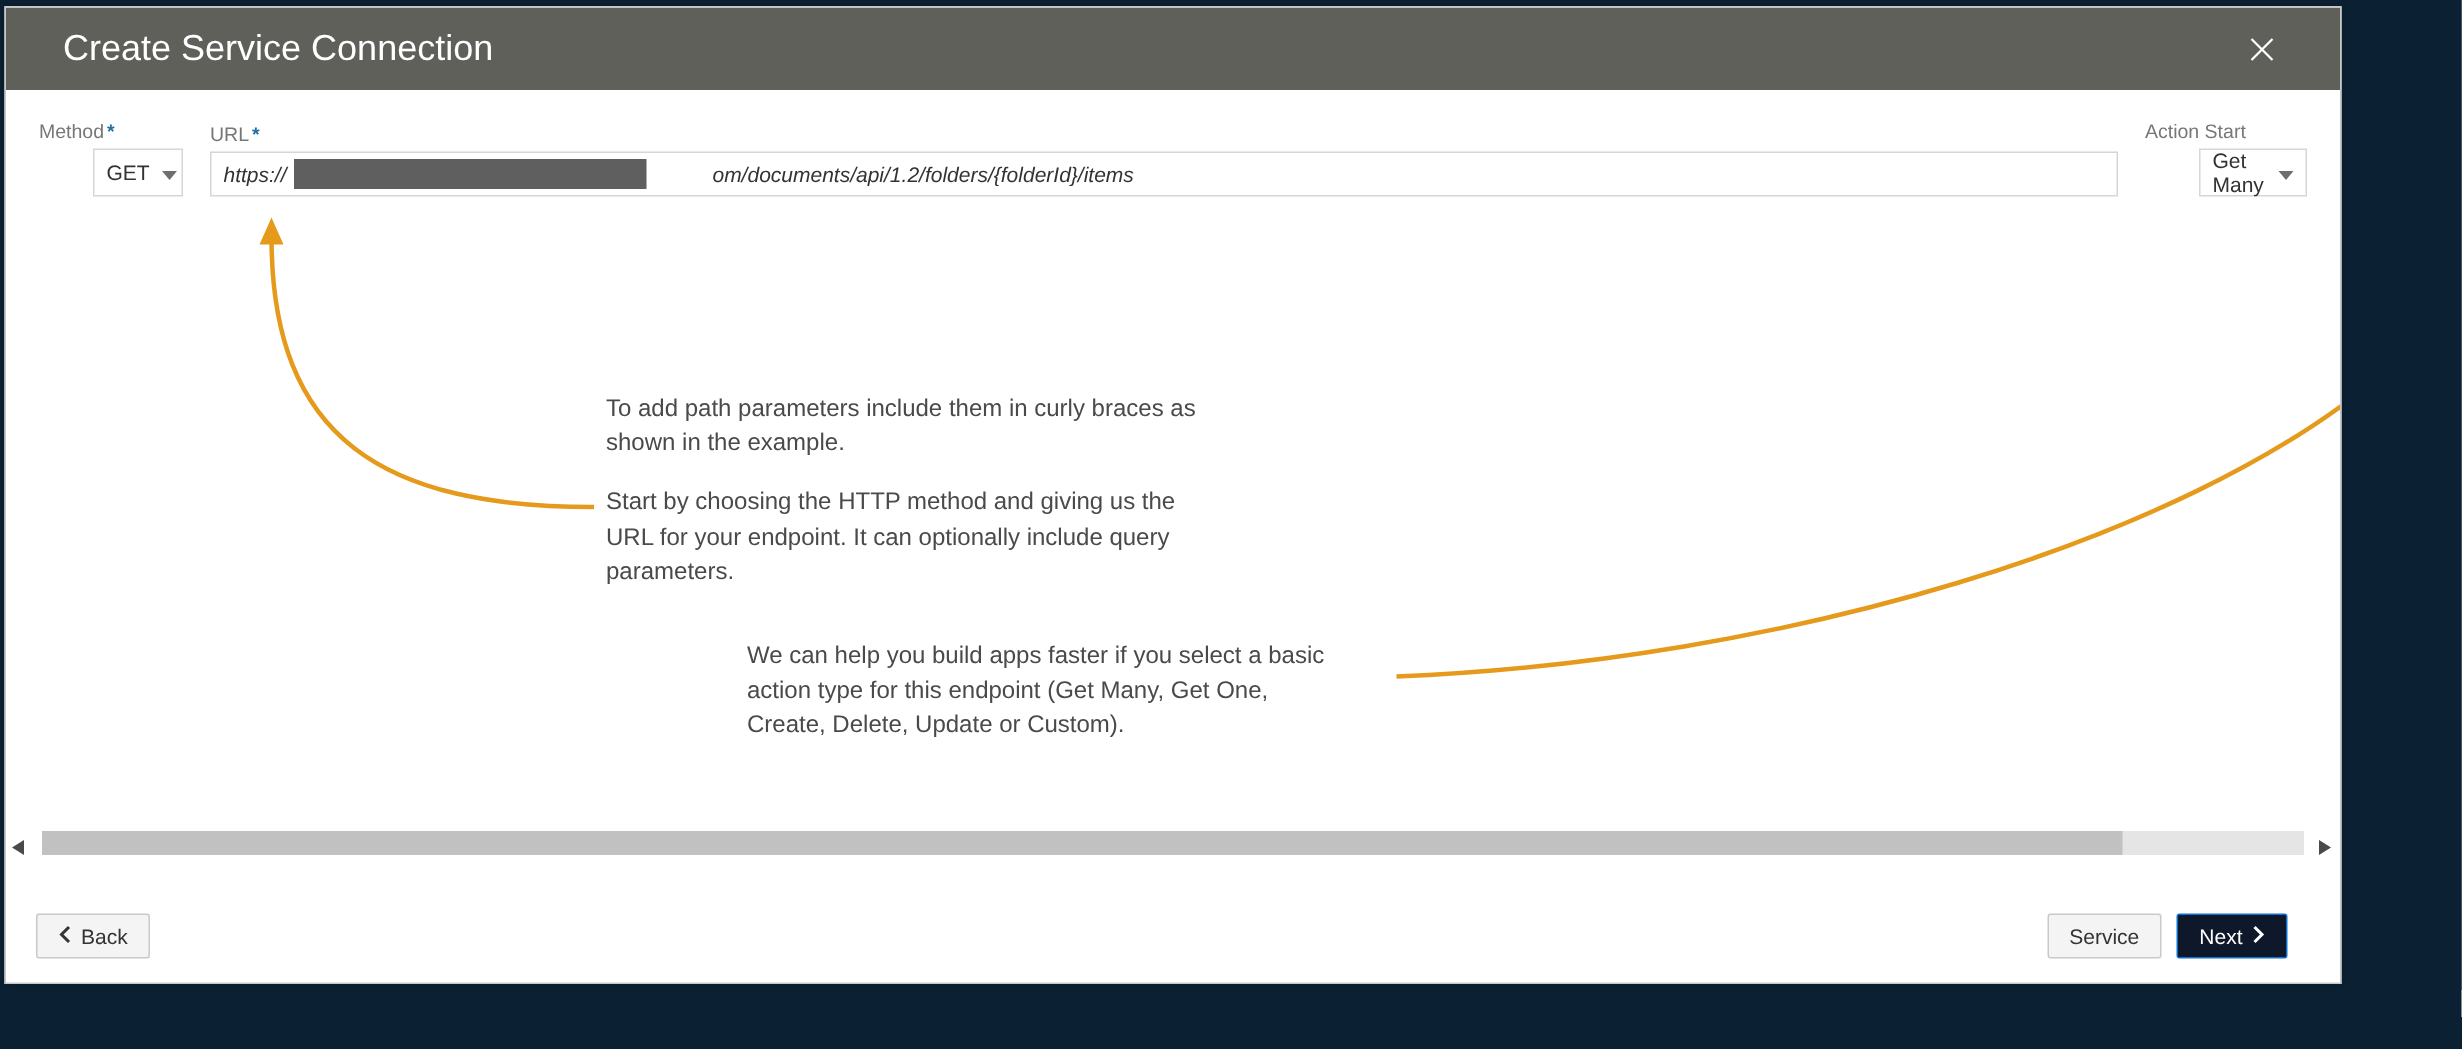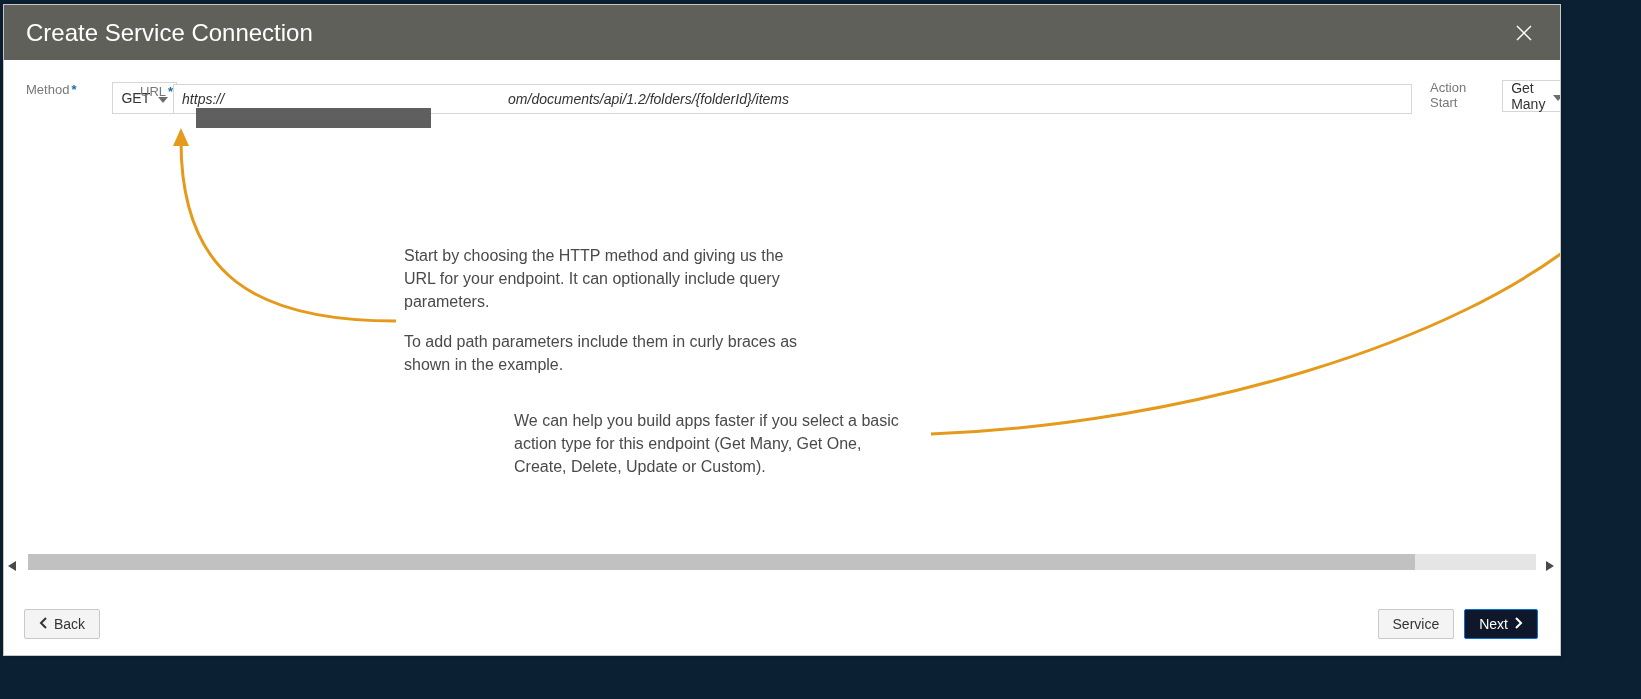--- a/index.html
+++ b/index.html
@@ -1,46 +1,46 @@
 <!DOCTYPE html>
 <html><head>
 <meta charset="utf-8">
 <style>
   html,body{margin:0;padding:0;font-family:"Segoe UI","Helvetica Neue",Arial,sans-serif;background:#0b2033;color:#333;}
   .dialog{position:relative;margin:4px 3px;background:#fff;border:1px solid #c7c7c7;box-shadow:0 0 6px rgba(0,0,0,.2);width:1556px;height:650px;overflow:hidden;}
-  .titlebar{background:#60605b;color:#fff;height:55px;display:flex;align-items:center;padding:0 22px;font-weight:300;font-size:24px;}
+  .titlebar{background:#60605b;color:#fff;height:55px;display:flex;align-items:center;padding:0 38px;font-weight:300;font-size:24px;}
   .titlebar .spacer{flex:1;}
   .close-btn{cursor:pointer;display:flex;align-items:center;justify-content:center;width:28px;height:28px;}
   .close-btn svg{stroke:#fff;stroke-width:1.5;}
   .content{position:relative;padding:20px 22px 0 22px;}
   .form-row{display:flex;gap:18px;align-items:flex-end;}
-  .field{display:flex;flex-direction:row;}
+  .field{display:flex;flex-direction:column;}
   .field-label{font-size:13px;color:#777;margin-bottom:4px;}
   .req{color:#1c6ea4;font-weight:bold;margin-left:2px;}
   .select{border:1px solid #d6d6d6;background:#fff;height:30px;display:flex;align-items:center;padding:0 8px;font-size:14px;color:#333;justify-content:space-between;cursor:pointer;margin-left:36px;}
   .select .caret{margin-left:8px;}
   .caret svg{fill:#6e6e6e;}
   .method-field{width:96px;}
   .url-field{flex:1;}
   .url-input{border:1px solid #d6d6d6;height:30px;padding:0 8px;font-size:14px;color:#333;width:100%;box-sizing:border-box;outline:none;font-style:italic;}
   .action-field{width:108px;}
   .help-area{position:relative;height:400px;}
   .help-text{position:absolute;color:#4a4a4a;font-size:16px;line-height:1.45;font-weight:400;}
   .help1{left:378px;top:130px;width:410px;}
   .help1 p{margin:0 0 16px 0;}
-  .help2{left:488px;top:295px;width:390px;}
+  .help2{left:472px;top:295px;width:390px;}
   .arrow-svg{position:absolute;pointer-events:none;}
   .arrow1{left:120px;top:12px;}
   .arrow2{left:900px;top:120px;}
   .hscroll{position:absolute;left:4px;right:4px;bottom:84px;height:18px;background:#fff;border-top:0;display:flex;align-items:center;}
   .hscroll .track{flex:1;height:16px;background:#e5e5e5;position:relative;margin:0 10px;}
   .hscroll .thumb{position:absolute;left:0;top:0;height:16px;width:92%;background:#c1c1c1;}
   .hscroll .arrow{width:10px;height:10px;}
   .hscroll .arrow svg{fill:#4a4a4a;}
-  .footer{position:absolute;left:0;right:2px;bottom:0;padding:14px 20px 16px 20px;display:flex;align-items:center;}
+  .footer{position:absolute;left:0;right:15px;bottom:0;padding:14px 20px 16px 20px;display:flex;align-items:center;}
   .footer .spacer{flex:1;}
   .btn{height:30px;border:1px solid #c9c9c9;background:#f4f4f4;color:#333;font-size:14px;padding:0 14px;display:inline-flex;align-items:center;gap:6px;cursor:pointer;border-radius:2px;}
   .btn.primary{background:#0f172a;border-color:#0572ce;color:#fff;}
   .chev svg{stroke:currentColor;stroke-width:2;fill:none;}
   
   .redact{position:absolute;background:#5f5f5f;height:20px;}
 </style>
 </head>
 <body>
 
@@ -103,22 +103,22 @@
       <svg class="arrow-svg arrow1" width="260" height="210" viewBox="0 0 260 210">
         <path d="M250,195 C110,195 35,150 35,15" stroke="#e59a1c" stroke-width="3" fill="none"></path>
         <polygon points="35,2 27,20 43,20" fill="#e59a1c"></polygon>
       </svg>
 
       <svg class="arrow-svg arrow2" width="660" height="220" viewBox="0 0 660 220">
         <path d="M5,200 C260,190 530,110 660,0" stroke="#e59a1c" stroke-width="3" fill="none"></path>
       </svg>
 
       <div class="help-text help1">
+        <p>To add path parameters include them in curly braces as shown in the example.</p>
         <p>Start by choosing the HTTP method and giving us the URL for your endpoint. It can optionally include query parameters.</p>
-        <p>To add path parameters include them in curly braces as shown in the example.</p>
       </div>
 
       <div class="help-text help2">
         <span>We can help you build apps faster if you select a basic action type for this endpoint (Get Many, Get One, Create, Delete, Update or Custom).</span>
       </div>
 
     </div>
 
   </div>
 

